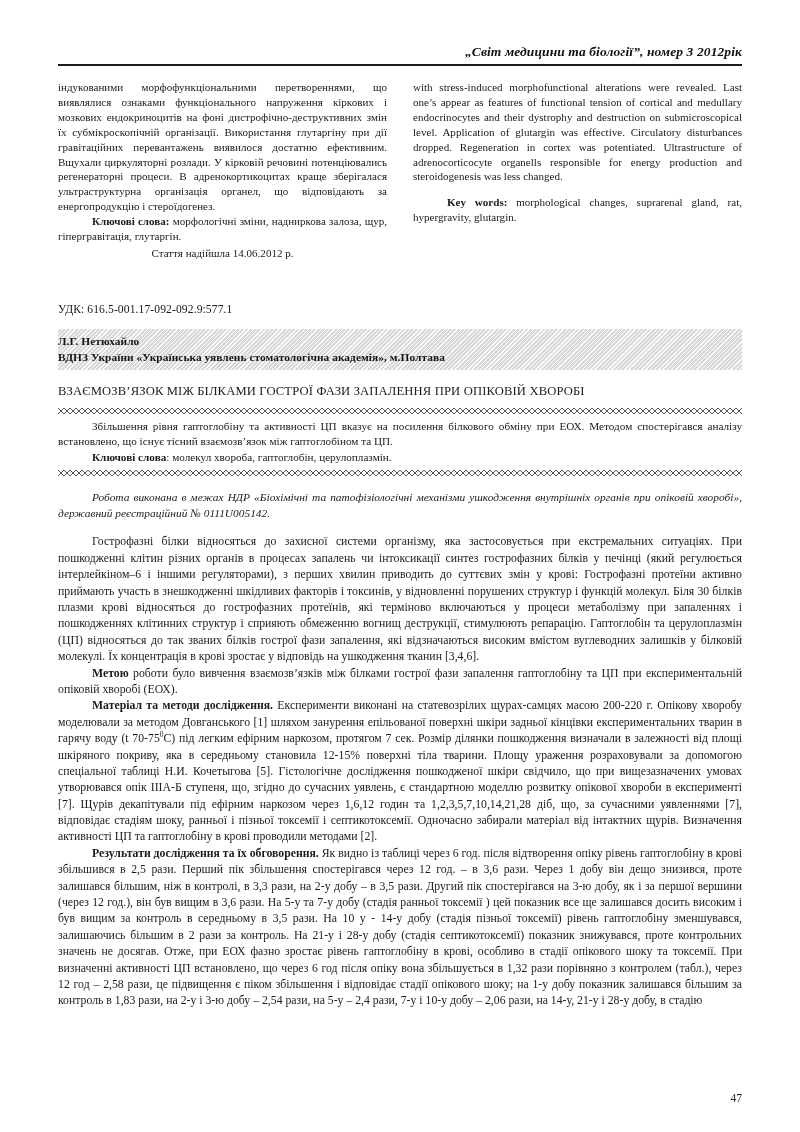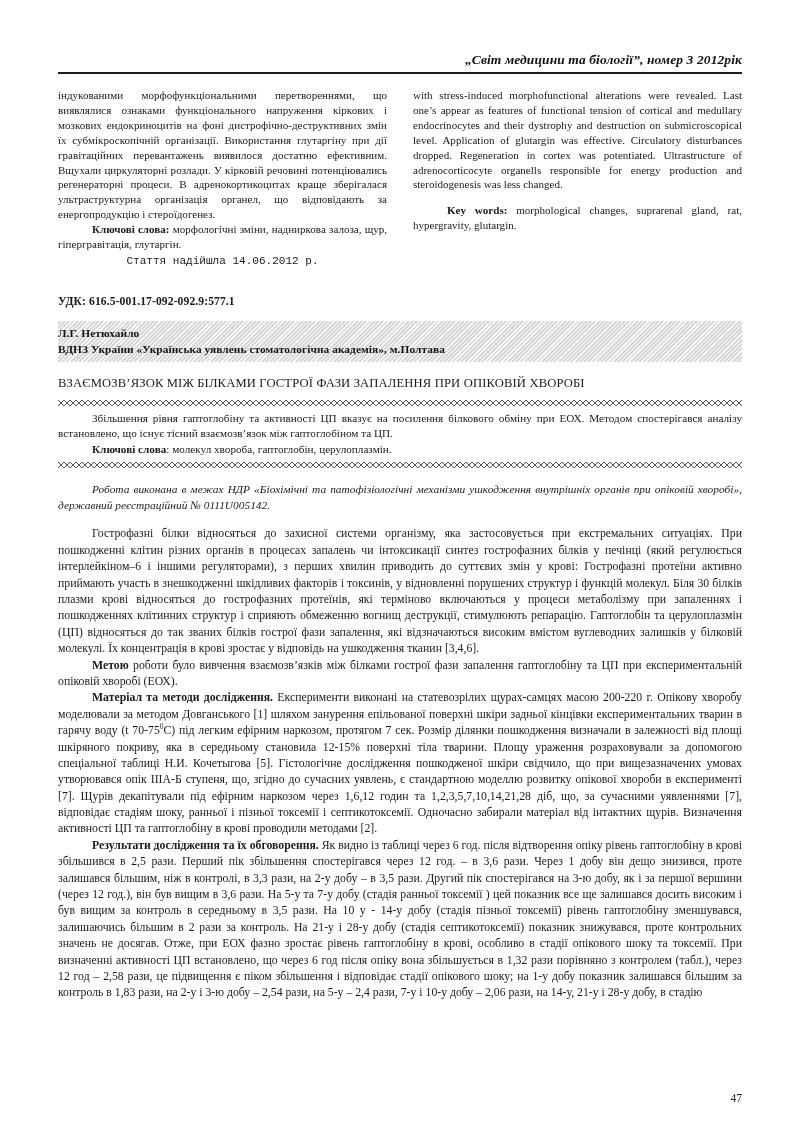--- a/index.html
+++ b/index.html
@@ -13,21 +13,21 @@
     font-family: "Liberation Serif", "DejaVu Serif", serif;
     color: #1a1a1a;
     position: relative;
     overflow: hidden;
   }
   .page {
     position: relative;
     width: 800px;
     height: 1132px;
     box-sizing: border-box;
-    padding: 12px 58px;
+    padding: 4px 58px;
   }
 
   
   .running-head {
     padding-top: 40px;
     text-align: right;
     font-style: italic;
     font-weight: bold;
     font-size: 13.5px;
     letter-spacing: .1px;
@@ -56,31 +56,30 @@
     text-justify: inter-word;
     hyphens: none;
   }
   .col p { font-size: 11.05px; line-height: 1.35; }
   .indent { text-indent: 34px; }
   .kw-lead { font-weight: bold; }
   .received {
     text-align: center;
     margin-top: 2px;
     font-size: 11.05px;
-    font-family: Liberation Mono, monospace;
   }
   .received-wrap {
     margin-top: 2px;
   }
 
   
   .udc {
-    margin-top: 26px;
+    margin-top: 42px;
     font-size: 11.6px;
-    font-weight: bold;
+    font-weight: normal;
     letter-spacing: .1px;
   }
 
   
   .author-banner {
     margin-top: 13px;
     padding: 4px 0 5px;
     text-align: left;
     font-weight: bold;
     font-size: 11.4px;

